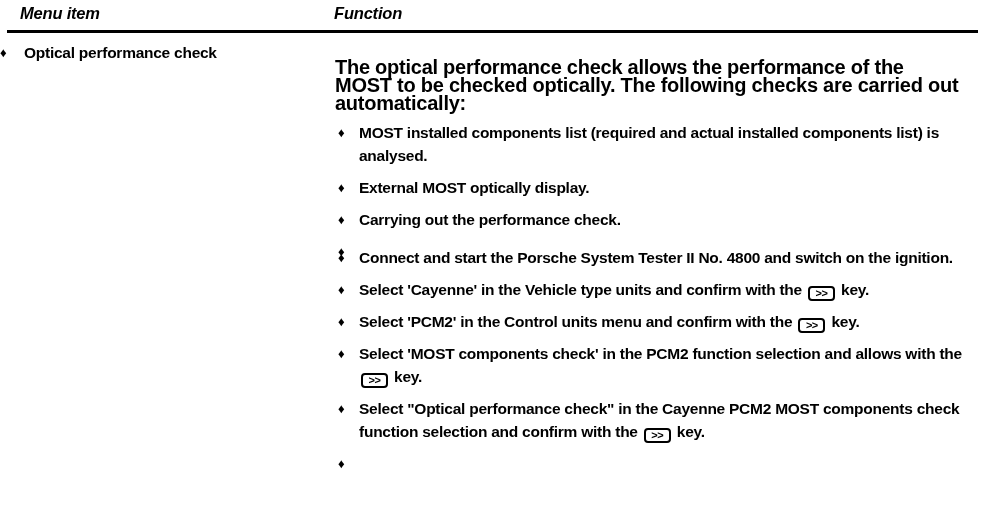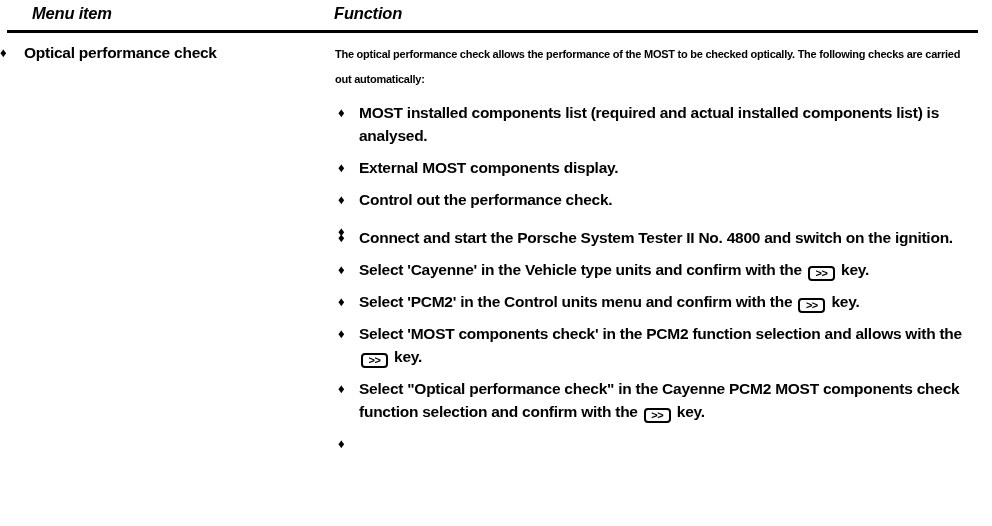--- a/index.html
+++ b/index.html
@@ -33,21 +33,21 @@
   }
   .hdr-cell {
     position: absolute;
     top: 4px;
     font-style: italic;
     font-weight: bold;
     font-size: 16.5px;
     letter-spacing: -0.2px;
     white-space: nowrap;
   }
-  .hdr-menu { left: 32px; }
+  .hdr-menu { left: 20px; }
   .hdr-func { left: 334px; }
 
   .header-rule {
     position: absolute;
     left: 7px;
     top: 30px;
     width: 971px;
     height: 3px;
     background: #000000;
   }
@@ -86,25 +86,25 @@
 
   
   .col-func {
     position: absolute;
     left: 335px;
     top: 0;
     width: 650px;
   }
 
   .para {
-    font-size: 11px;
+    font-size: 20px;
     font-weight: bold;
     letter-spacing: -0.25px;
-    line-height: 25px;
-    padding-top: 9px;
+    line-height: 18px;
+    padding-top: 25px;
     width: 628px;
   }
 
   ul.bullets {
     list-style: none;
     margin: 0;
     padding: 0;
   }
   ul.bullets > li {
     position: relative;
@@ -169,22 +169,22 @@
         <span class="bullet">♦</span>
         <span>Optical performance check</span>
       </div>
     </div>
 
     <div class="col-func">
       <div class="para">The optical performance check allows the performance of the MOST to be checked optically. The following checks are carried out automatically:</div>
 
       <ul class="bullets" id="bullet-list">
           <li><span class="bullet">♦</span><span>MOST installed components list (required and actual installed components list) is analysed.</span></li>
-          <li><span class="bullet">♦</span><span>External MOST components display.</span></li>
-          <li><span class="bullet">♦</span><span>Control out the performance check.</span></li>
+          <li><span class="bullet">♦</span><span>External MOST optically display.</span></li>
+          <li><span class="bullet">♦</span><span>Carrying out the performance check.</span></li>
           <li><span class="bullet">♦</span></li>
           <li class="gap-before"><span class="bullet">♦</span><span>Connect and start the Porsche System Tester II No. 4800 and switch on the ignition.</span></li>
           <li><span class="bullet">♦</span><span>Select 'Cayenne' in the Vehicle type units and confirm with the</span> <span class="keycap">&gt;&gt;</span> <span>key.</span></li>
           <li><span class="bullet">♦</span><span>Select 'PCM2' in the Control units menu and confirm with the</span> <span class="keycap">&gt;&gt;</span> <span>key.</span></li>
           <li><span class="bullet">♦</span><span>Select 'MOST components check' in the PCM2 function selection and allows with the</span> <span class="keycap">&gt;&gt;</span> <span>key.</span></li>
           <li><span class="bullet">♦</span><span>Select "Optical performance check" in the Cayenne PCM2 MOST components check function selection and confirm with the</span> <span class="keycap">&gt;&gt;</span> <span>key.</span></li>
           <li><span class="bullet">♦</span></li>
         </ul>
     </div>
 

